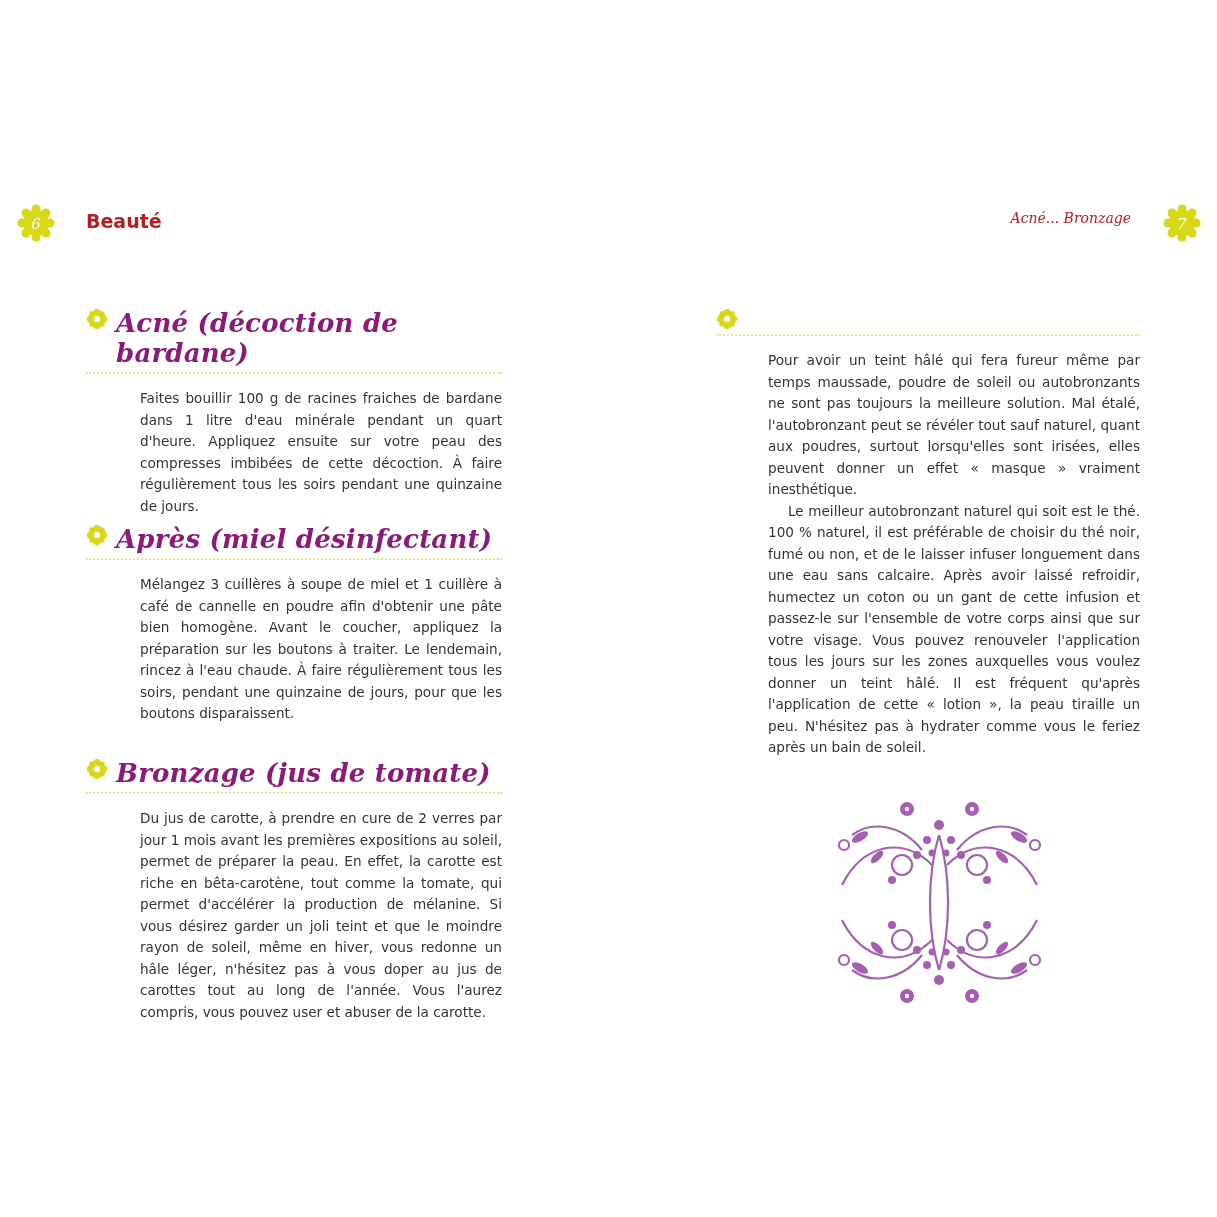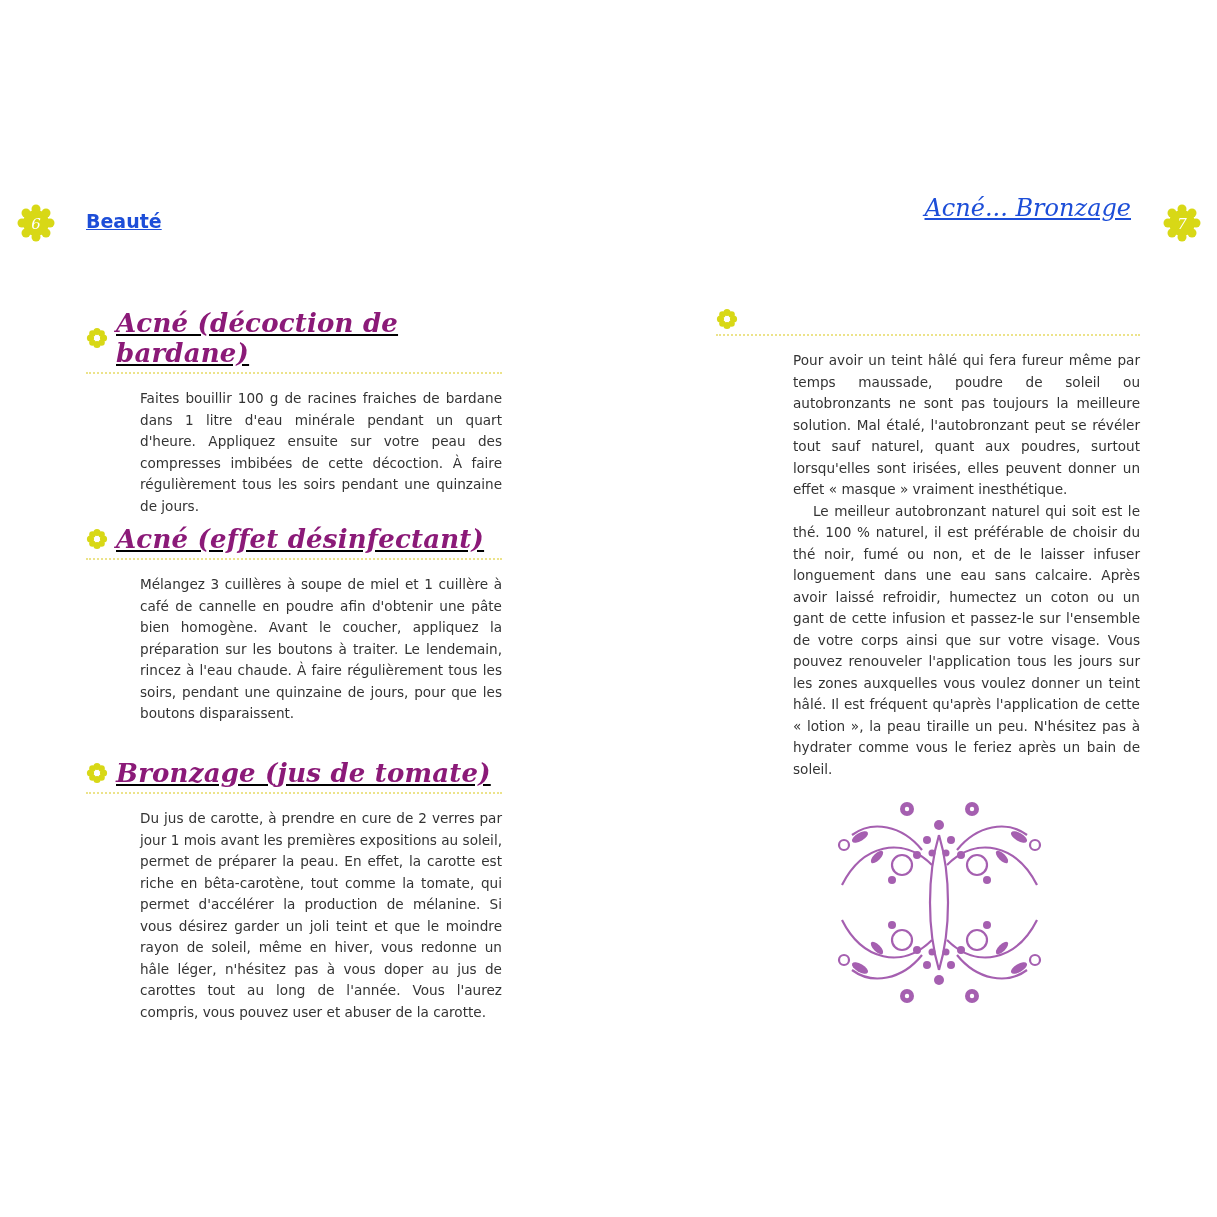--- a/index.html
+++ b/index.html
@@ -2,25 +2,25 @@
 <html><head>
 <meta charset="utf-8">
 <style>
   html, body { margin:0; padding:0; background:#ffffff; }
   body { width:1217px; height:1217px; position:relative; overflow:hidden; font-family:"DejaVu Sans", sans-serif; }
   .page { position:absolute; top:0; height:1217px; }
   .left { left:0; width:608px; }
   .right { left:608px; width:609px; }
   .badge { position:absolute; width:40px; height:40px; }
   .badge svg { width:40px; height:40px; display:block; }
-  .running-head { position:absolute; color:#1d4ed8;text-decoration:underline; }
+  .running-head { position:absolute; color:#b91c1c; }
   .rh-left { left:86px; top:210px; font-family:"DejaVu Sans", sans-serif; font-weight:bold; font-size:19px; }
-  .rh-right { right:86px; top:194px; font-family:"DejaVu Serif", serif; font-style:italic; font-size:24px; }
+  .rh-right { right:86px; top:210px; font-family:"DejaVu Serif", serif; font-style:italic; font-size:14px; }
   .section { position:absolute; }
-  .sec-title { display:flex; align-items:center; border-bottom:2px dotted #ece38a; padding-bottom:4px;text-decoration:underline; }
+  .sec-title { display:flex; border-bottom:2px dotted #ece38a; padding-bottom:4px; }
   .flower { width:22px; height:22px; margin-right:8px; flex:0 0 auto; }
   .flower svg { width:22px; height:22px; display:block; }
   .sec-title h2 { margin:0; font-family:"DejaVu Serif", serif; font-style:italic; font-weight:bold; font-size:26px; color:#8b1a78; letter-spacing:0.2px; }
   .body-text { margin:14px 0 0 54px; font-family:"DejaVu Sans", sans-serif; font-size:13.6px; line-height:21.5px; color:#333; text-align:justify; }
   .body-text p { margin:0; }
   .body-text p.indent { text-indent:20px; }
   .ornament { position:absolute; left:832px; top:795px; width:215px; height:215px; }
 </style>
 </head>
 <body>
@@ -78,21 +78,21 @@
               <circle cx="4.5" cy="11" r="3.6"></circle>
               <circle cx="17.5" cy="11" r="3.6"></circle>
               <circle cx="6.4" cy="6.4" r="3.2"></circle>
               <circle cx="15.6" cy="6.4" r="3.2"></circle>
               <circle cx="6.4" cy="15.6" r="3.2"></circle>
               <circle cx="15.6" cy="15.6" r="3.2"></circle>
             </g>
             <circle cx="11" cy="11" r="2.6" fill="#fff"></circle>
           </svg>
       </span>
-      <h2>Acné (effet désinfectant)</h2>
+      <h2>Après (miel désinfectant)</h2>
     </div>
     <div class="body-text">
       <p>Mélangez 3 cuillères à soupe de miel et 1 cuillère à café de cannelle en poudre afin d'obtenir une pâte bien homogène. Avant le coucher, appliquez la préparation sur les boutons à traiter. Le lendemain, rincez à l'eau chaude. À faire régulièrement tous les soirs, pendant une quinzaine de jours, pour que les boutons disparaissent.</p>
     </div>
   </div>
 
   <div class="section" style="left:86px; top:758px; width:416px;">
     <div class="sec-title">
       <span class="flower">
         <svg viewBox="0 0 22 22">
@@ -147,21 +147,21 @@
               <circle cx="17.5" cy="11" r="3.6"></circle>
               <circle cx="6.4" cy="6.4" r="3.2"></circle>
               <circle cx="15.6" cy="6.4" r="3.2"></circle>
               <circle cx="6.4" cy="15.6" r="3.2"></circle>
               <circle cx="15.6" cy="15.6" r="3.2"></circle>
             </g>
             <circle cx="11" cy="11" r="2.6" fill="#fff"></circle>
           </svg>
       </span>
     </div>
-    <div class="body-text" style="margin-left:77px;">
+    <div class="body-text" style="margin-left:52px;">
       <p>Pour avoir un teint hâlé qui fera fureur même par temps maussade, poudre de soleil ou autobronzants ne sont pas toujours la meilleure solution. Mal étalé, l'autobronzant peut se révéler tout sauf naturel, quant aux poudres, surtout lorsqu'elles sont irisées, elles peuvent donner un effet « masque » vraiment inesthétique.</p>
       <p class="indent">Le meilleur autobronzant naturel qui soit est le thé. 100 % naturel, il est préférable de choisir du thé noir, fumé ou non, et de le laisser infuser longuement dans une eau sans calcaire. Après avoir laissé refroidir, humectez un coton ou un gant de cette infusion et passez-le sur l'ensemble de votre corps ainsi que sur votre visage. Vous pouvez renouveler l'application tous les jours sur les zones auxquelles vous voulez donner un teint hâlé. Il est fréquent qu'après l'application de cette « lotion », la peau tiraille un peu. N'hésitez pas à hydrater comme vous le feriez après un bain de soleil.</p>
     </div>
   </div>
 </div>
 
 <div class="ornament">
   <svg viewBox="0 0 215 215" width="215" height="215">
     <g fill="none" stroke="#a55fb0" stroke-width="2.2">
       <path d="M107 40 C 95 80, 95 135, 107 175"></path>

